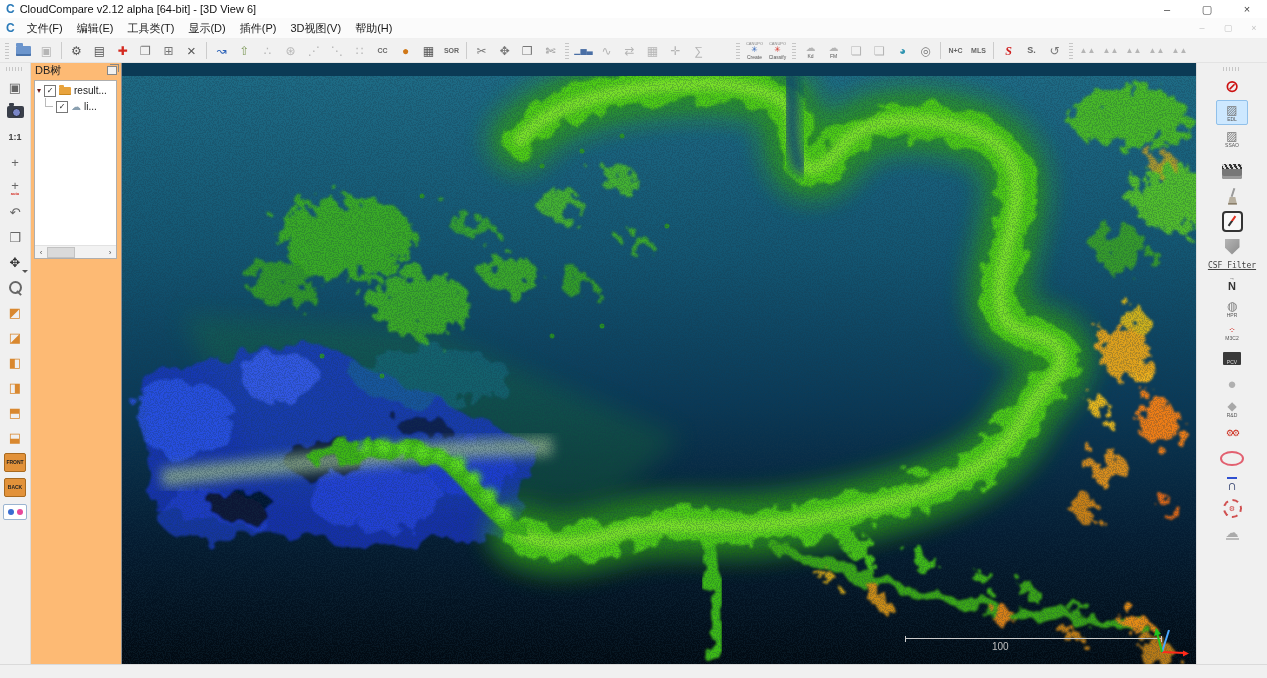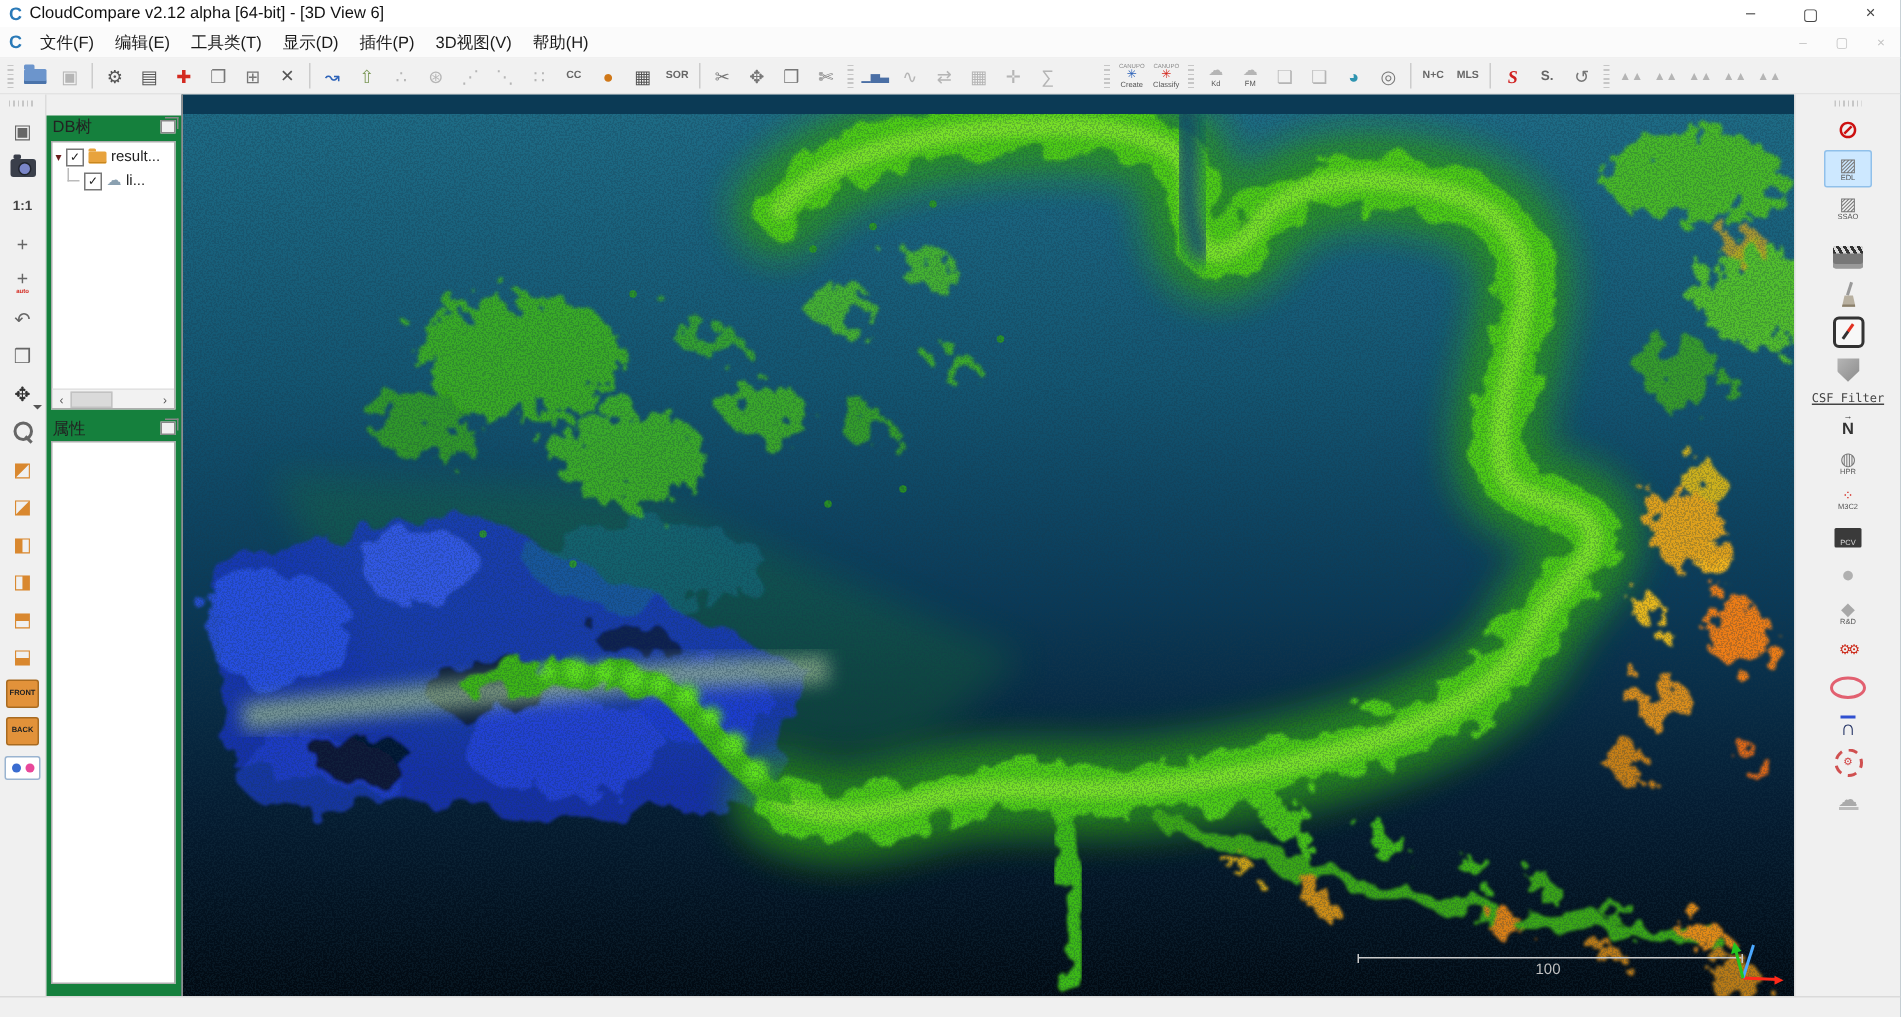--- a/index.html
+++ b/index.html
@@ -50,21 +50,21 @@
   .dd{position:relative;}
   .dd::after{content:"";position:absolute;right:0;bottom:0;border:3px solid transparent;border-top-color:#555;transform:translateY(2px);}
   
   .main{display:flex;height:601px;}
   .leftstrip{width:30px;background:#f0f0f0;border-right:1px solid #dcdcdc;display:flex;flex-direction:column;align-items:center;padding-top:2px;}
   .hhandle{height:4px;width:18px;background:repeating-linear-gradient(90deg,#c6c6c6 0 1px,transparent 1px 3px);margin:2px auto 4px;}
   .li{width:26px;height:24px;display:flex;flex-direction:column;align-items:center;justify-content:center;font-size:13px;color:#666;line-height:1;margin-bottom:1px;}
   .li .sub{font-size:4px;color:#d42a20;font-weight:bold;}
   .cube{font-size:13px;color:#d9882f;}
   
-  .leftdock{width:90px;display:flex;flex-direction:column;background:#15803d;margin-top:14px;}
+  .leftdock{width:90px;display:flex;flex-direction:column;background:#fdba74;}
   .panel-h{height:16px;display:flex;align-items:center;font-size:11px;color:#222;padding:0 4px;}
   .float-btn{margin-left:auto;width:8px;height:7px;border:1px solid #888;position:relative;background:#f0f0f0;}
   .float-btn::before{content:"";position:absolute;left:2px;top:-3px;width:8px;height:7px;border:1px solid #888;border-bottom:none;border-left:none;}
   .panel-box{background:#fff;border:1px solid #aeaeae;margin:1px 4px 4px 3px;display:flex;flex-direction:column;overflow:hidden;}
   .dbpanel{height:200px;display:flex;flex-direction:column;}
   .dbbox{height:178px;}
   .proppanel{flex:1;display:flex;flex-direction:column;}
   .propbox{flex:1;margin-bottom:8px;}
   .tree{flex:1;padding-top:2px;}
   .trow{display:flex;align-items:center;height:16px;font-size:10px;color:#222;gap:3px;padding-left:2px;white-space:nowrap;}
@@ -76,21 +76,21 @@
   .sarrow{width:12px;text-align:center;}
   .strack{flex:1;height:12px;position:relative;}
   .sthumb{position:absolute;left:0;top:1px;height:9px;width:45%;background:#dadada;border:1px solid #c2c2c2;}
   
   .viewport{flex:1;position:relative;background:#0b3a55;border-left:1px solid #8f8f8f;overflow:hidden;}
   .glbanner{position:absolute;top:0;left:0;right:0;height:13px;background:#a7c52f;color:#222;
       font-family:"DejaVu Sans Mono","Liberation Mono",monospace;font-size:9px;line-height:13px;padding-left:4px;z-index:5;white-space:nowrap;}
   .cloudsvg{position:absolute;top:13px;left:0;}
   .scalebar{position:absolute;left:783px;top:573px;width:255px;height:6px;border-left:1px solid #cccccc;border-right:1px solid #cccccc;z-index:4;}
   .scalebar::before{content:"";position:absolute;left:0;right:0;top:2px;height:1px;background:#cccccc;}
-  .scalelabel{position:absolute;left:870px;top:578px;width:80px;text-align:center;color:#c0c0c0;font-size:10px;z-index:4;}
+  .scalelabel{position:absolute;left:870px;top:578px;width:80px;color:#c0c0c0;font-size:10px;z-index:4;}
   .axes{position:absolute;right:6px;bottom:6px;z-index:4;}
   
   .rightdock{width:70px;background:#f0f0f0;border-left:1px solid #dcdcdc;display:flex;flex-direction:column;align-items:center;padding-top:2px;}
   .ri{width:30px;height:23px;display:flex;flex-direction:column;align-items:center;justify-content:center;font-size:12px;color:#777;line-height:1;margin-bottom:2px;}
   .ri .sub{font-size:5px;color:#555;margin-top:1px;}
   .ri .top{font-size:6px;color:#333;}
   .sel{background:#cde8ff;border:1px solid #90c0ea;border-radius:2px;}
   .noglyph{color:#cc1111;font-size:17px;font-weight:bold;}
   .rlabel{font-size:8px;color:#444;font-family:"DejaVu Sans Mono",monospace;margin:1px 0 2px;text-decoration:underline;}
   .gap8{height:8px;}
@@ -283,27 +283,20 @@
         </div>
         <div class="hscroll">
           <span class="sarrow">‹</span>
           <span class="strack">
               <span class="sthumb"></span>
             </span>
           <span class="sarrow">›</span>
         </div>
       </div>
     </div>
-    <div class="proppanel">
-      <div class="panel-h">
-        <span>属性</span>
-        <span class="float-btn"></span>
-      </div>
-      <div class="panel-box propbox"></div>
-    </div>
   </div>
 
   <div class="viewport">
 
     <svg class="cloudsvg" width="1076" height="588" viewBox="0 0 1076 588">
       <defs>
         <linearGradient id="bgg" x1="0" y1="0" x2="0" y2="1">
           <stop offset="0" stop-color="#1e6b85"></stop>
             <stop offset="0.3" stop-color="#135672"></stop>
           <stop offset="0.55" stop-color="#0a3a58"></stop>

